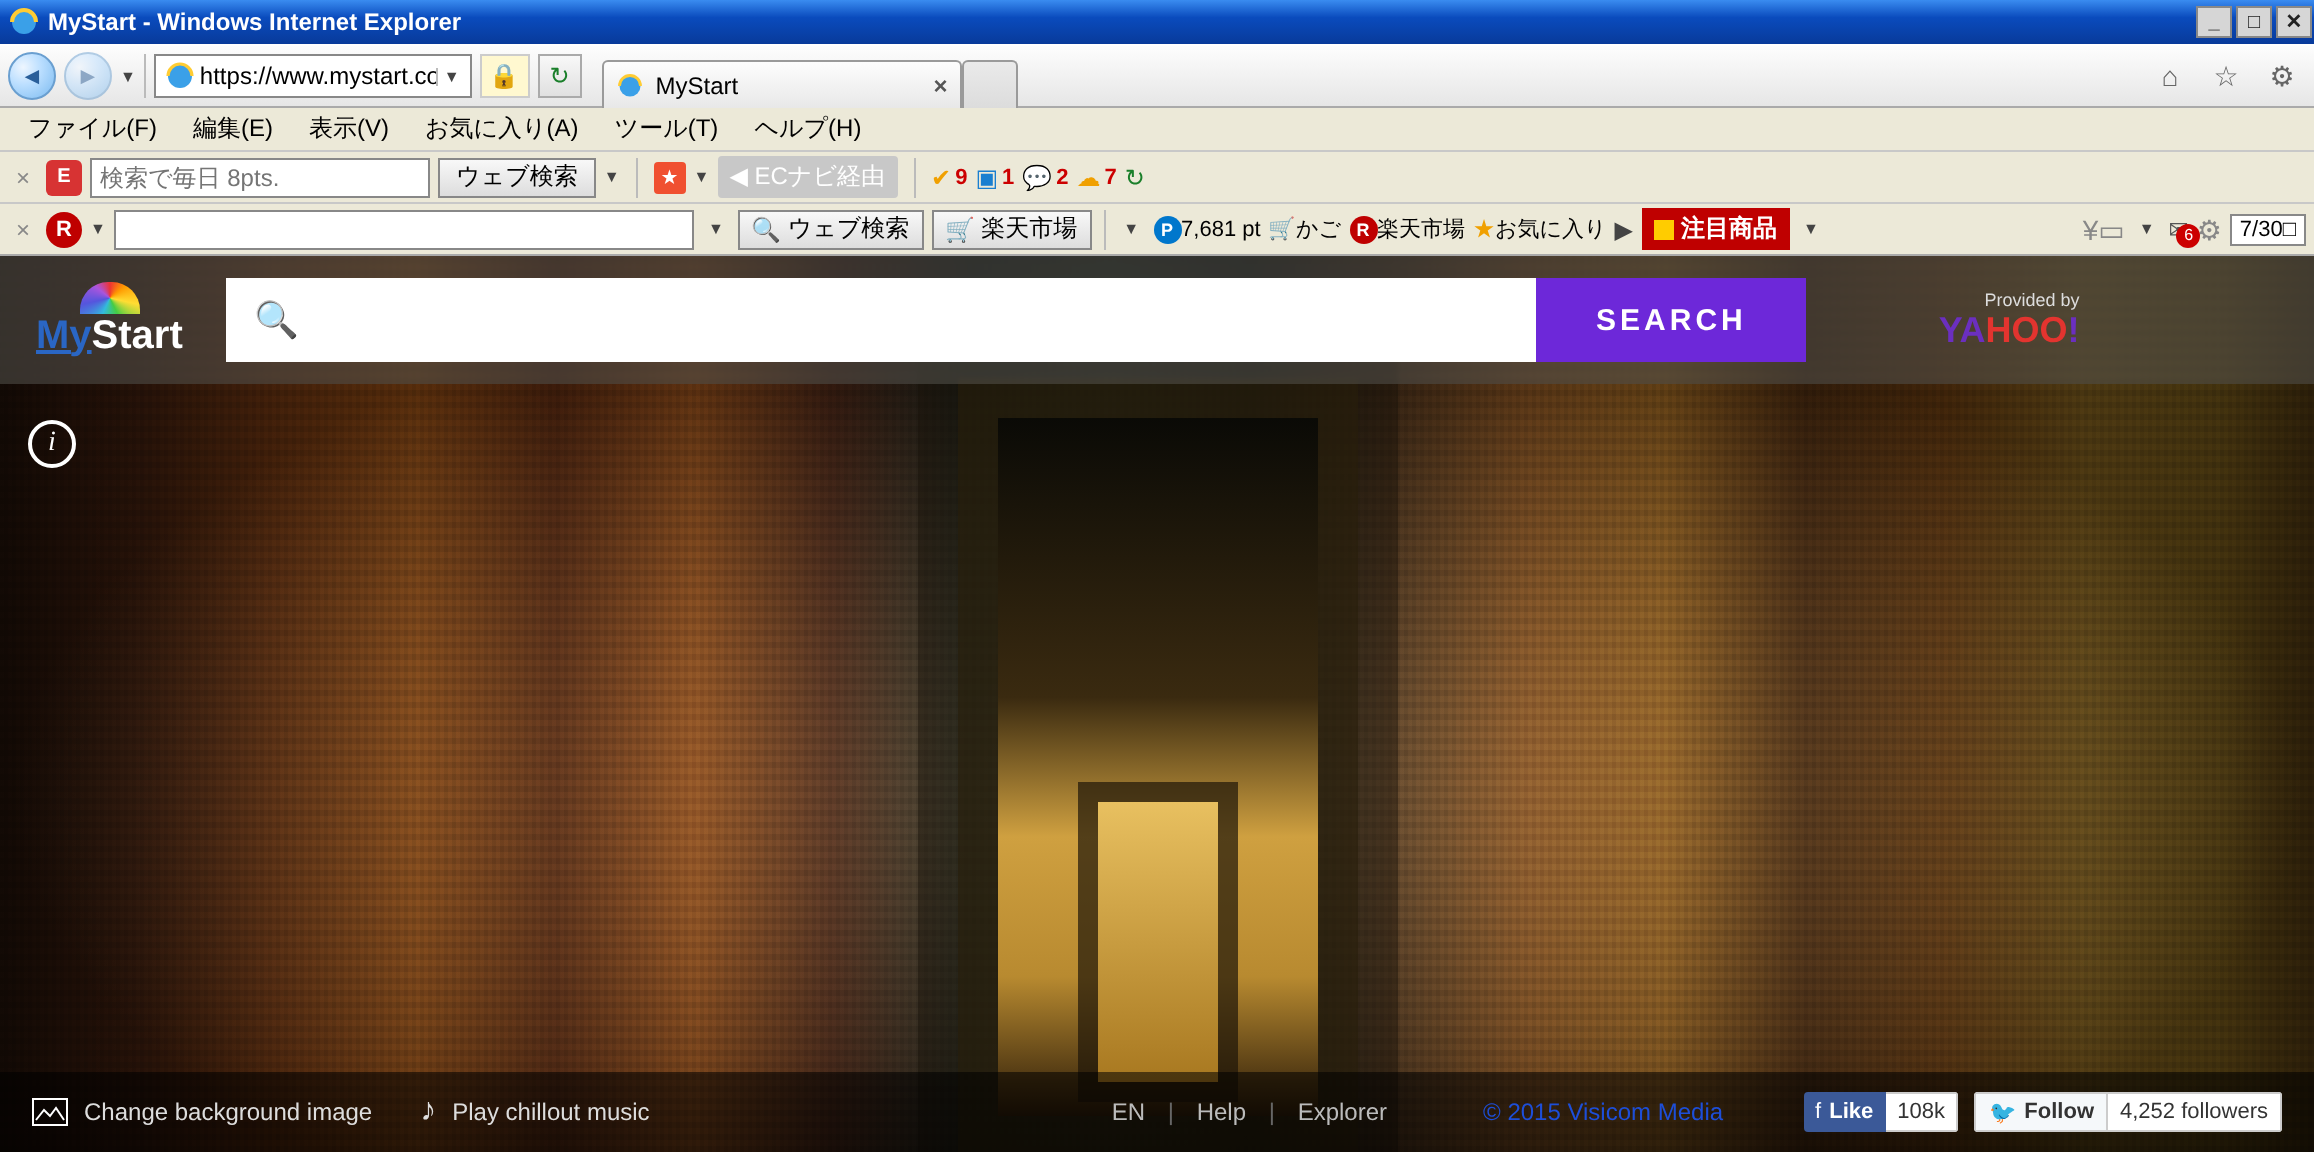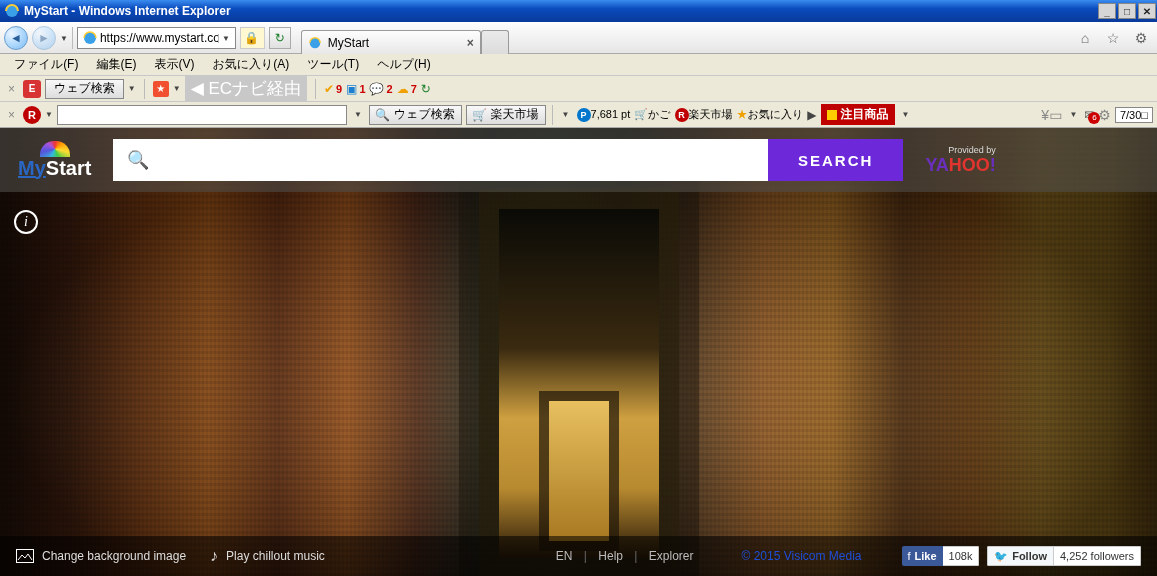--- a/index.html
+++ b/index.html
@@ -34,21 +34,21 @@
 .menubar .mi { padding: 2px 8px; cursor: pointer; }
 
 
 .tb { height: 26px; background: #ece9d8; border-bottom: 1px solid #c8c8c8; display: flex; align-items: center; padding: 0 4px; gap: 4px; font-size: 12px; }
 .tb .x { color: #888; cursor: pointer; padding: 0 4px; }
 .tb .ec-icon { width: 18px; height: 18px; background: #d73333; color: white; border-radius: 3px; display: inline-flex; align-items: center; justify-content: center; font-size: 10px; font-weight: bold; }
 .tb input.sbox { height: 20px; border: 1px solid #888; padding: 0 4px; font-size: 12px; width: 170px; }
 .tb .btn { height: 20px; border: 1px solid #888; background: linear-gradient(#f8f8f8,#ddd); padding: 0 8px; cursor: pointer; display: inline-flex; align-items: center; }
 .tb .sep { width: 1px; height: 20px; background: #bbb; margin: 0 4px; }
 .tb .star-icon { width: 16px; height: 16px; background: #f05030; color: white; display: inline-flex; align-items: center; justify-content: center; font-size: 10px; border-radius: 2px; }
-.tb .ecnavi { background: #c8c8c8; color: #fff; padding: 2px 6px; border-radius: 2px; font-size: 17px; cursor: pointer; }
+.tb .ecnavi { background: #c8c8c8; color: #fff; padding: 2px 6px; border-radius: 2px; font-size: 12px; cursor: pointer; }
 .tb .chip { display: inline-flex; align-items: center; gap: 2px; cursor: pointer; }
 .tb .badge { color: #c00; font-weight: bold; font-size: 11px; }
 .tb .reload { color: #1a7f2a; cursor: pointer; }
 
 
 .tb2 { height: 26px; background: #ece9d8; border-bottom: 1px solid #aaa; display: flex; align-items: center; padding: 0 4px; gap: 4px; font-size: 12px; }
 .tb2 .x { color: #888; cursor: pointer; padding: 0 4px; }
 .r-icon { width: 18px; height: 18px; background: #bf0000; color: white; border-radius: 50%; display: inline-flex; align-items: center; justify-content: center; font-size: 11px; font-weight: bold; }
 .tb2 input.rsbox { height: 20px; border: 1px solid #888; padding: 0 4px; font-size: 12px; width: 290px; }
 .tb2 .dd2 { font-size: 8px; color: #444; cursor: pointer; padding: 0 3px; }
@@ -92,21 +92,21 @@
 .topstrip { position: absolute; top: 0; left: 0; right: 0; height: 64px; background: rgba(86,83,78,.55); display: flex; align-items: center; padding: 0 18px; gap: 22px; backdrop-filter: blur(1px); }
 .logo { display: flex; align-items: center; gap: 6px; }
 .logo .sun { width: 30px; height: 16px; background: conic-gradient(#e33, #f90, #fd3, #4c4, #3bd, #55d, #a5d, #e33); border-radius: 14px 14px 0 0; }
 .logo .text { color: #fff; font-size: 20px; font-weight: bold; font-family: "Comic Sans MS", cursive; }
 .logo .text .my { color: #2a66c4; text-decoration: underline; }
 .searchwrap { display: flex; align-items: stretch; height: 42px; flex: 1; max-width: 790px; }
 .searchwrap .field { flex: 1; background: white; display: flex; align-items: center; padding: 0 14px; }
 .searchwrap .field .mag { color: #bbb; font-size: 18px; margin-right: 10px; }
 .searchwrap .field input { border: 0; outline: 0; font-size: 16px; width: 100%; }
 .searchwrap .go { background: #6d28d9; color: white; font-weight: bold; letter-spacing: 2px; padding: 0 30px; display: flex; align-items: center; cursor: pointer; font-size: 15px; border: 0; }
-.provided { color: #ddd; font-size: 9px; text-align: right; }
+.provided { color: #ddd; font-size: 9px; text-align: right; margin-left: 44px; }
 .provided .y { font-size: 18px; font-weight: bold; }
 .provided .y .ya { color: #6b2fbf; }
 .provided .y .hoo { color: #e3342f; }
 .provided .y .ex { color: #6b2fbf; }
 
 .info-btn { position: absolute; left: 14px; top: 82px; width: 24px; height: 24px; border: 2px solid #fff; border-radius: 50%; color: white; font-family: Georgia, serif; font-style: italic; display: flex; align-items: center; justify-content: center; cursor: pointer; font-size: 14px; }
 
 .footer { position: absolute; bottom: 0; left: 0; right: 0; height: 40px; background: rgba(0,0,0,.55); display: flex; align-items: center; padding: 0 16px; color: #ddd; font-size: 12px; gap: 24px; }
 .footer .fitem { display: flex; align-items: center; gap: 8px; cursor: pointer; }
 .footer .spacer { flex: 1; }
@@ -183,20 +183,21 @@
   <span class="mi">編集(E)</span>
   <span class="mi">表示(V)</span>
   <span class="mi">お気に入り(A)</span>
   <span class="mi">ツール(T)</span>
   <span class="mi">ヘルプ(H)</span>
 </div>
 
 <div class="tb">
   <span class="x">×</span>
   <span class="ec-icon">E</span>
+  <input class="sbox" type="text" placeholder="検索で毎日 8pts." style="">
   <span class="btn">ウェブ検索</span>
   <span style="font-size:8px;color:#444;cursor:pointer">▼</span>
   <span class="sep"></span>
   <span class="star-icon">★</span>
   <span style="font-size:8px;color:#444">▼</span>
   <span class="ecnavi">◀ <span>ECナビ経由</span></span>
   <span class="sep"></span>
   <span class="chip">
       <span style="color:#f0a000">✔</span>
       <span class="badge">9</span>

